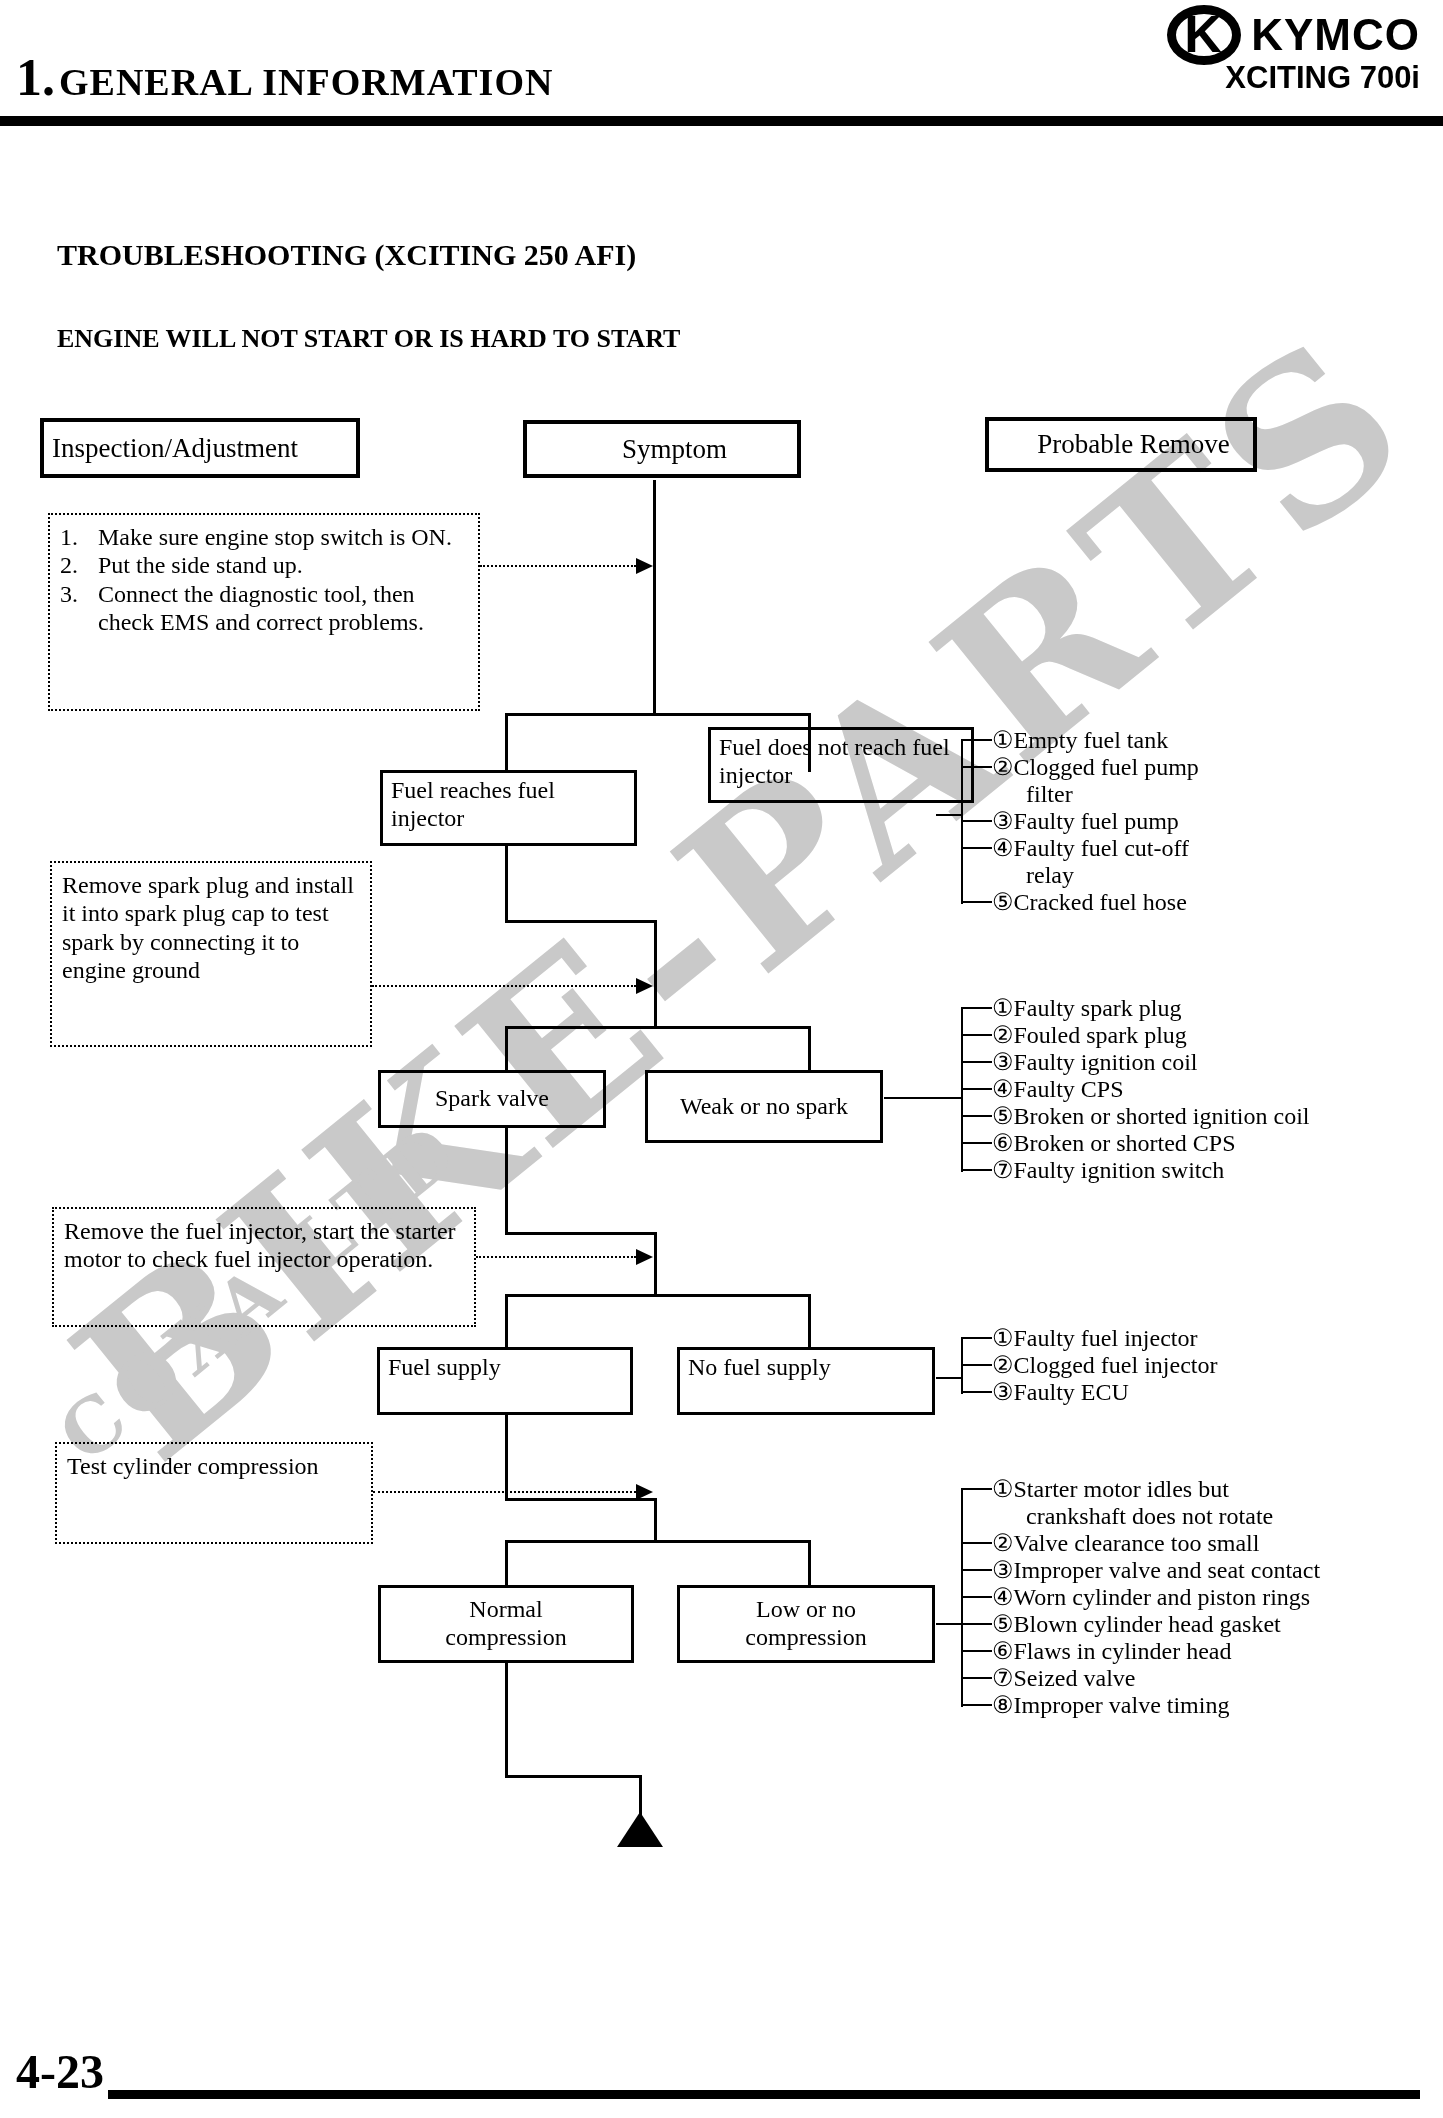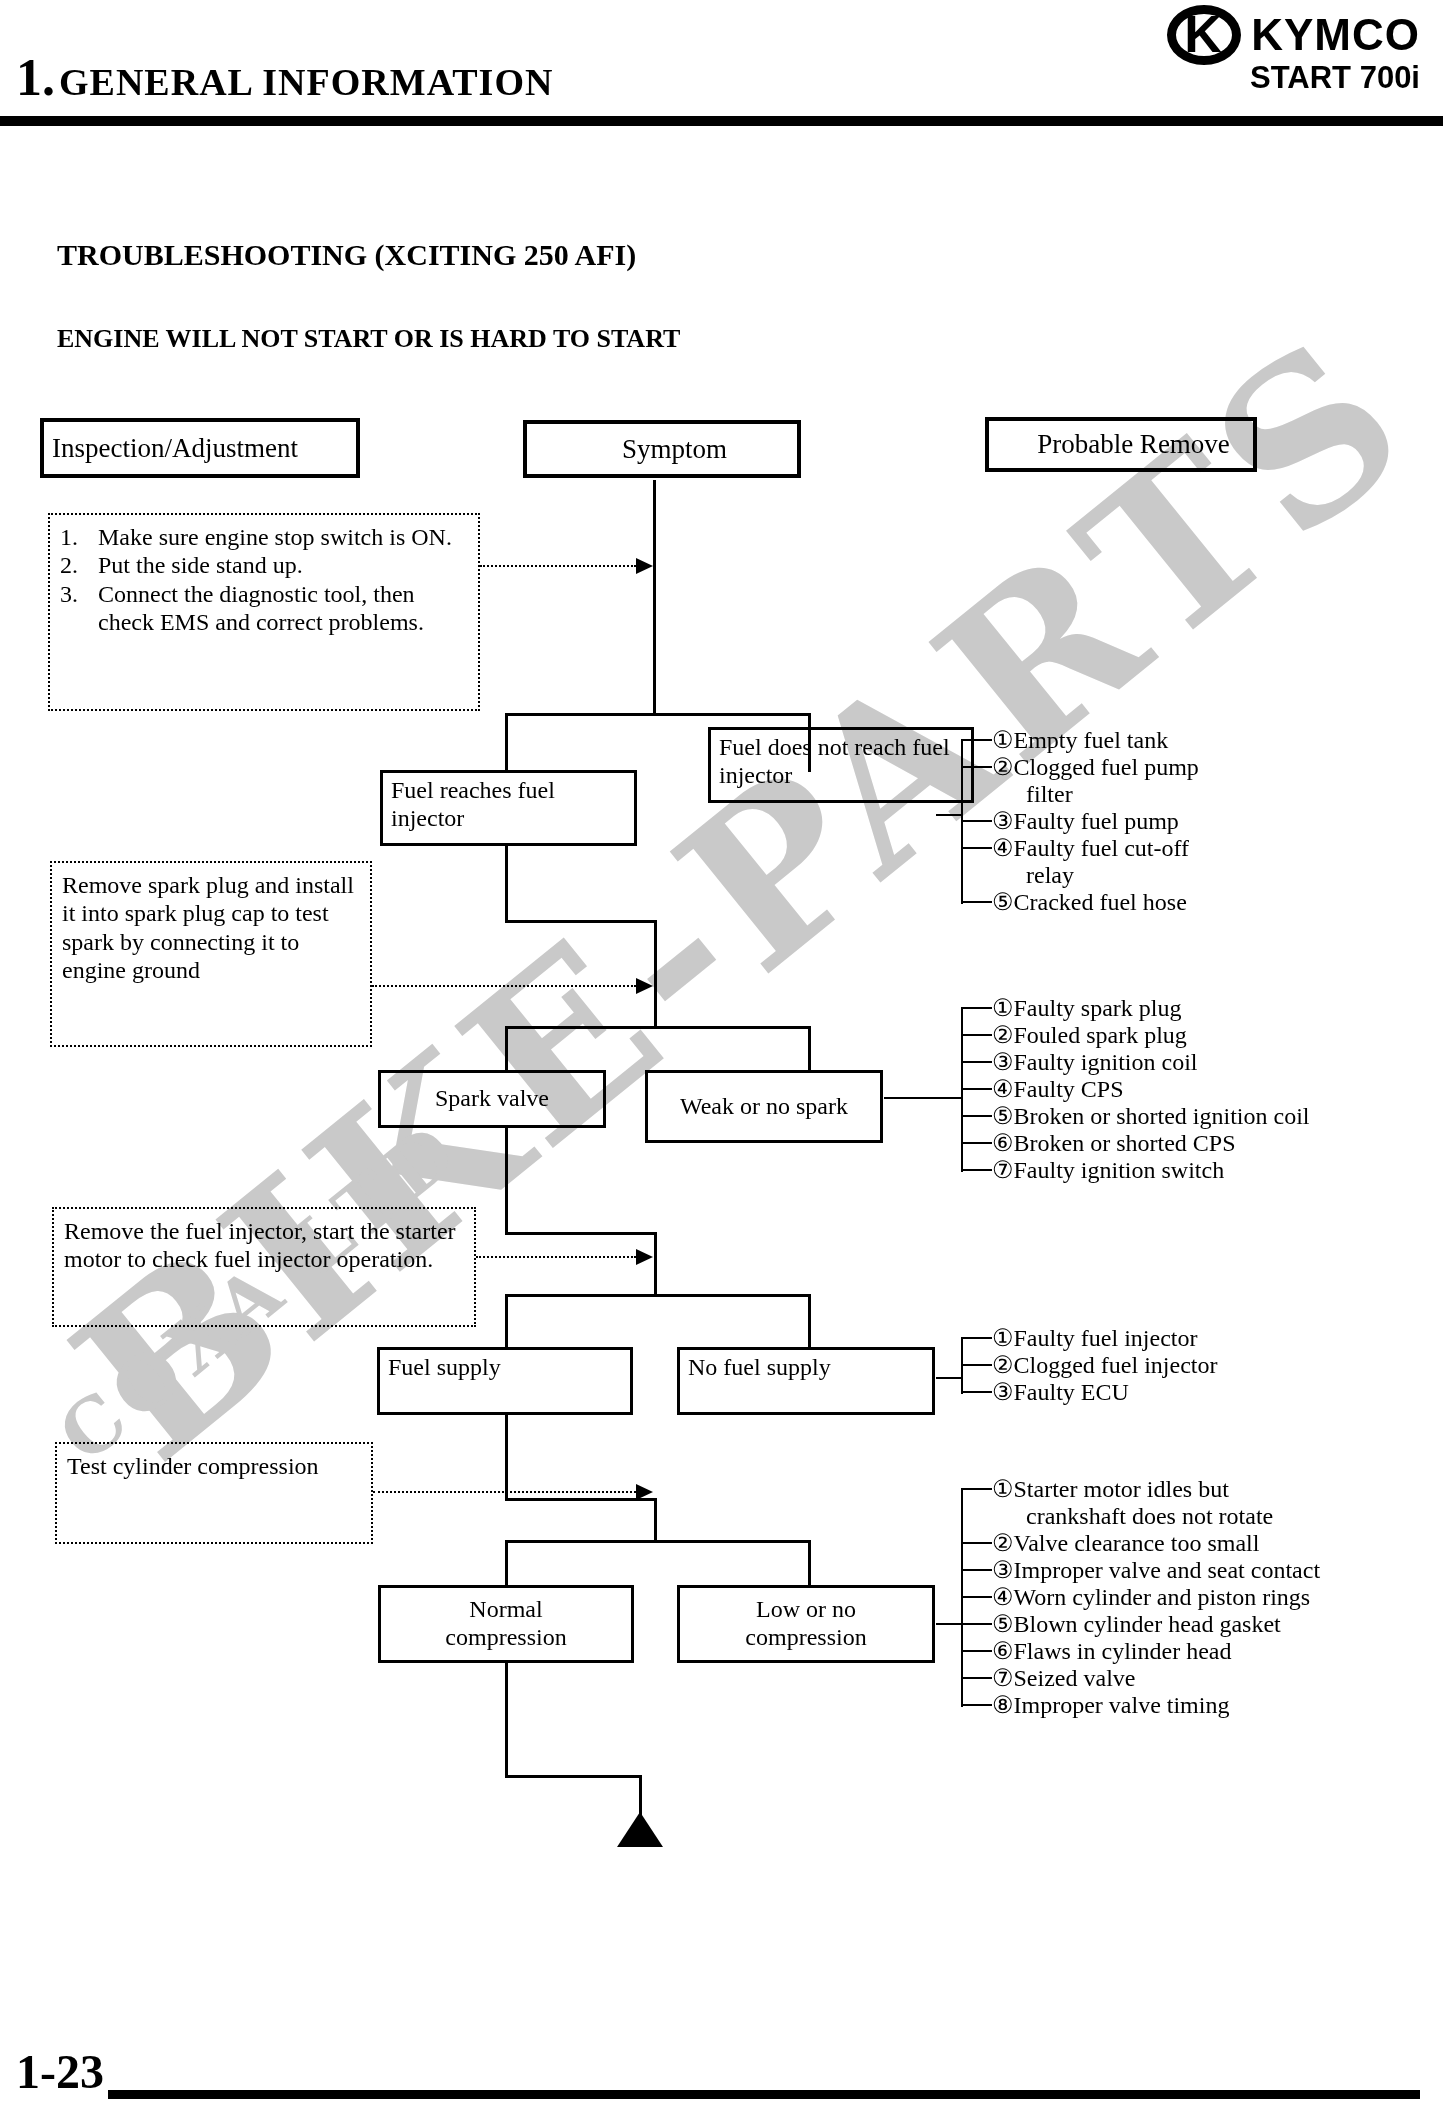--- a/index.html
+++ b/index.html
@@ -63,21 +63,21 @@
   <div class="abs hdr-title">
     <span class="hdr-no">1.</span>
     <span class="hdr-name">GENERAL INFORMATION</span>
   </div>
   <div class="abs brand-row">
     <div class="kico">
         <span>K</span>
       </div>
     <div class="brand sans">KYMCO</div>
   </div>
-  <div class="abs model sans">START 700i</div>
+  <div class="abs model sans">XCITING 700i</div>
   <div class="abs hdr-rule"></div>
 
   <div class="abs t-main">TROUBLESHOOTING (XCITING 250 AFI)</div>
   <div class="abs t-sub">ENGINE WILL NOT START OR IS HARD TO START</div>
 
   <div class="hbox left" style="left:40px;top:418px;width:320px;height:60px;">
       <span>Inspection/Adjustment</span>
     </div>
   <div class="hbox center" style="left:523px;top:420px;width:278px;height:58px;">
       <span>Symptom</span>
@@ -255,16 +255,16 @@
         <div>⑥Flaws in cylinder head</div>
       </div>
     <div class="ci">
         <div>⑦Seized valve</div>
       </div>
     <div class="ci">
         <div>⑧Improper valve timing</div>
       </div>
   </div>
 
-  <div class="abs pgnum">1-23</div>
+  <div class="abs pgnum">4-23</div>
   <div class="abs foot-rule"></div>
 
 </div>
 
 </body></html>

